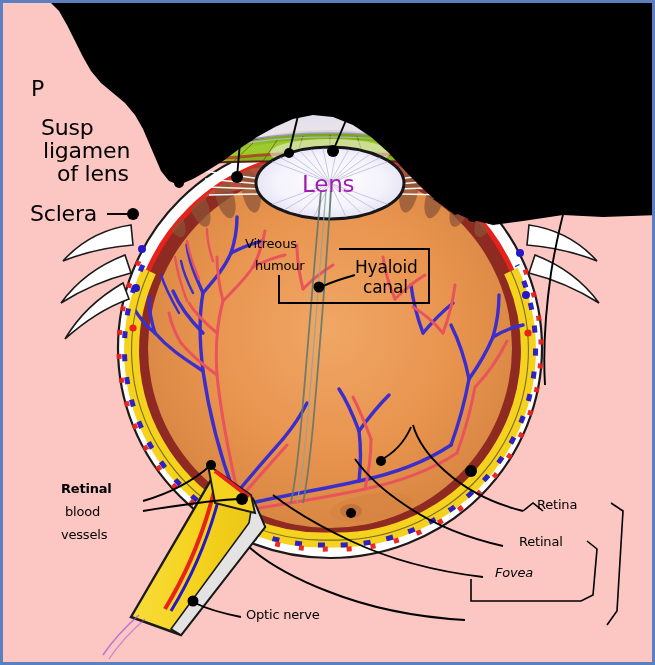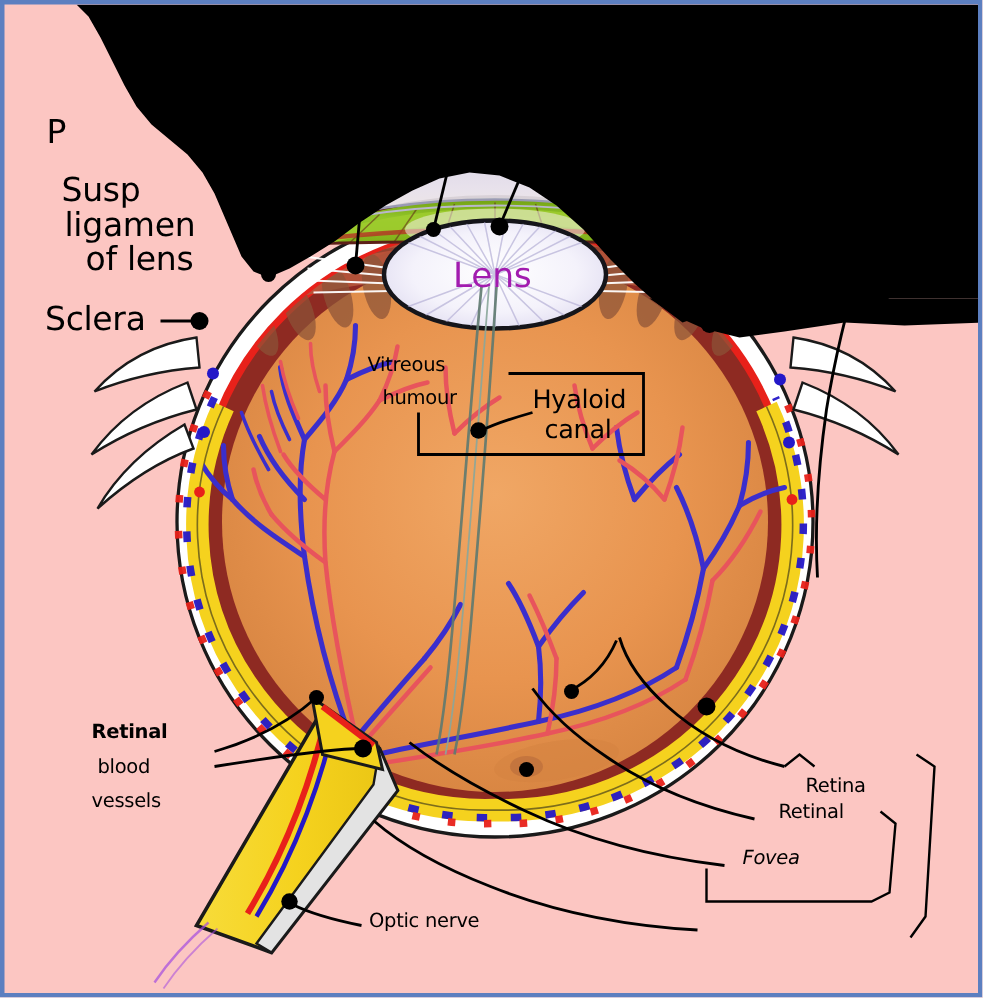--- a/index.html
+++ b/index.html
@@ -363,21 +363,21 @@
 
   <div class="lbl lbl-17" style="left:352px;top:256px;">Hyaloid</div>
   <div class="lbl lbl-17" style="left:360px;top:276px;">canal</div>
 
   <div class="lbl lbl-20" style="left:58px;top:479px;font-weight:bold;">Retinal</div>
   <div class="lbl lbl-20" style="left:62px;top:502px;">blood</div>
   <div class="lbl lbl-20" style="left:58px;top:525px;">vessels</div>
 
   <div class="lbl lbl-20" style="left:243px;top:605px;">Optic nerve</div>
 
-  <div class="lbl lbl-20" style="left:534px;top:495px;margin-top:20px;">Retina</div>
+  <div class="lbl lbl-20" style="left:534px;top:495px;">Retina</div>
   <div class="lbl lbl-20" style="left:516px;top:532px;">Retinal</div>
   <div class="lbl lbl-20" style="left:492px;top:563px;font-style:italic;">Fovea</div>
 
   <svg id="occl" viewBox="0 0 655 665">
     <path d="M 48,0
              L 655,0
              L 655,196
              L 590,196
              L 560,206
              L 540,200

